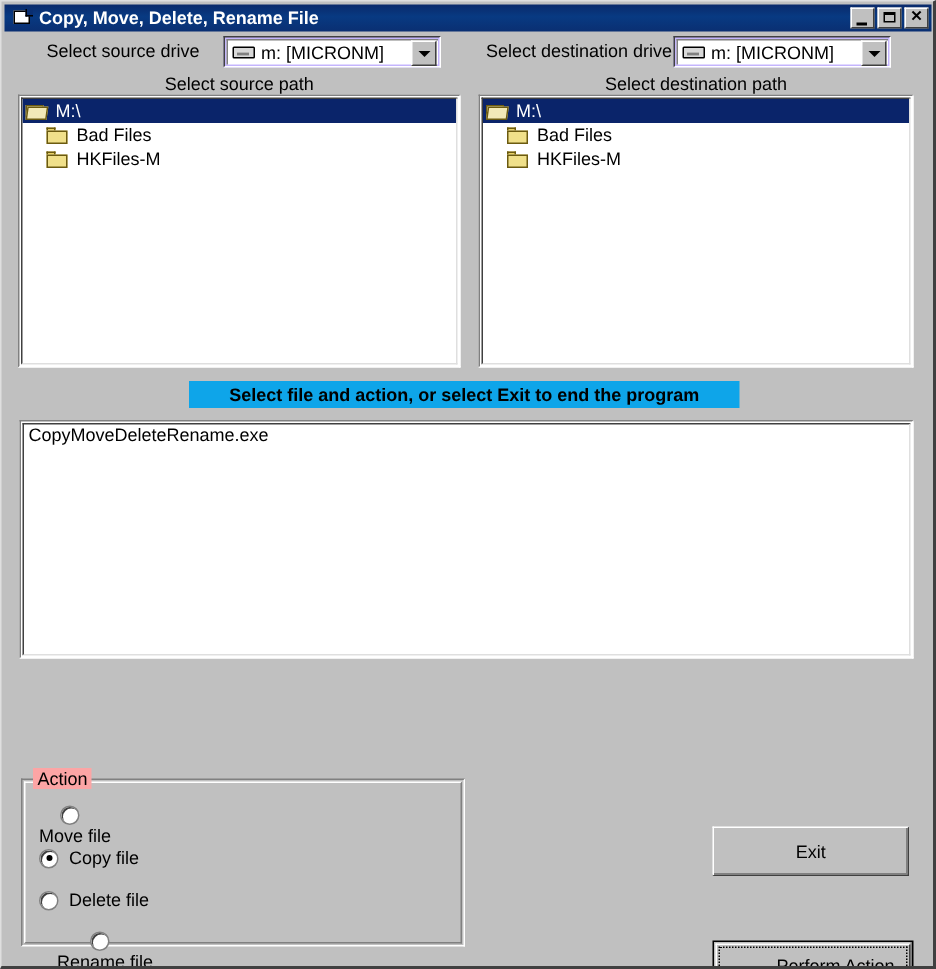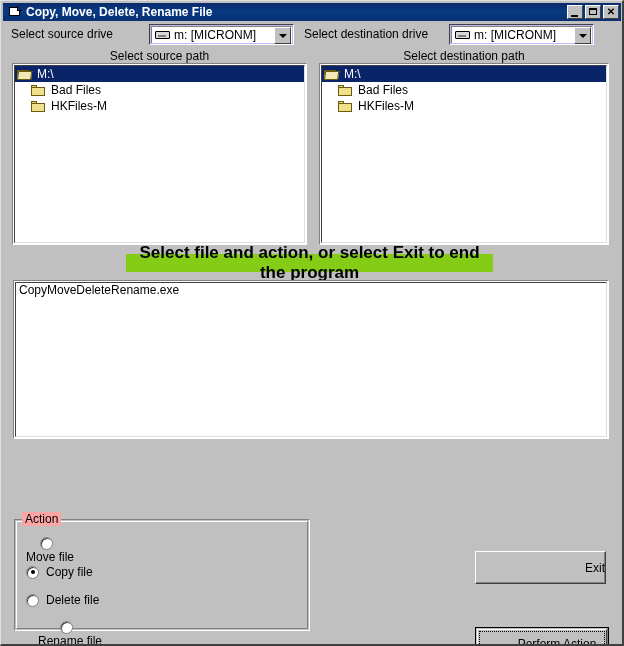--- a/index.html
+++ b/index.html
@@ -94,20 +94,21 @@
     left: 0; right: 0; top: 1px; text-align: center;
     font-size: 10px; font-weight: bold;
   }
 
   
   .lbl {
     position: absolute;
     font-size: 12px;
     color: #000000;
     white-space: nowrap;
+    margin-left: 20px;
   }
   .centered-lbl {
     position: absolute;
     font-size: 12px;
     color: #000;
     text-align: center;
   }
 
   
   .combo {
@@ -258,23 +259,23 @@
     left: 0; top: 2px;
     width: 12px; height: 9px;
     background: #d9d9cf;
     border: 1px solid #6b5a10;
     box-sizing: border-box;
   }
 
   
   .banner {
     position: absolute;
-    background: #84cc16;
+    background: #0ea5e9;
     color: #000000;
-    font-size: 17px;
+    font-size: 12px;
     font-weight: bold;
     display: flex;
     align-items: center;
     justify-content: center;
     text-align: center;
     box-sizing: border-box;
   }
 
   
   .file-row {
@@ -532,21 +533,21 @@
           <span class="radio-mark"></span>
           <span>Delete file</span>
         </div>
         <div class="radio-item" style="left: 24px; top: 109px; flex-direction: column;">
           <span class="radio-mark"></span>
           <span>Rename file</span>
         </div>
       </div>
   </div>
 
-  <div class="pbtn" style="left:474px; top:550px; width:131px; height:33px;justify-content:flex-end;">
+  <div class="pbtn" style="left:474px; top:550px; width:131px; height:33px;">
     <span>Exit</span>
   </div>
   <div class="pbtn default" style="left:474px; top:626px; width:134px; height:33px;padding-left:30px;">
     <div class="inner-bevel"></div>
     <div class="focus-ring"></div>
     <span>Perform Action</span>
   </div>
 
 </div>
 

